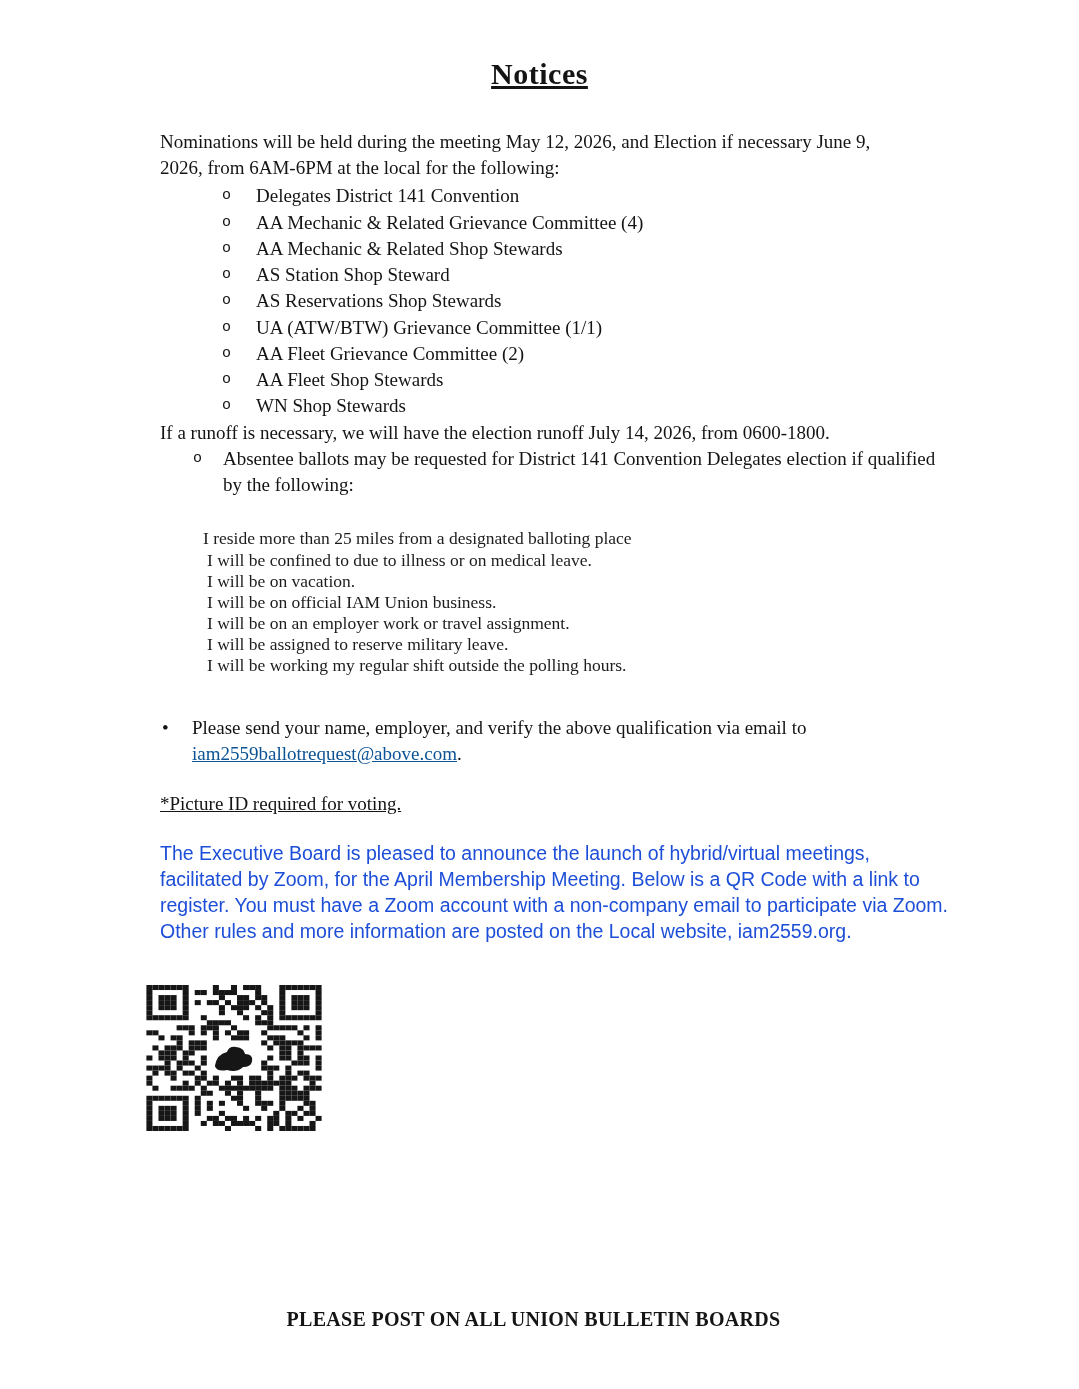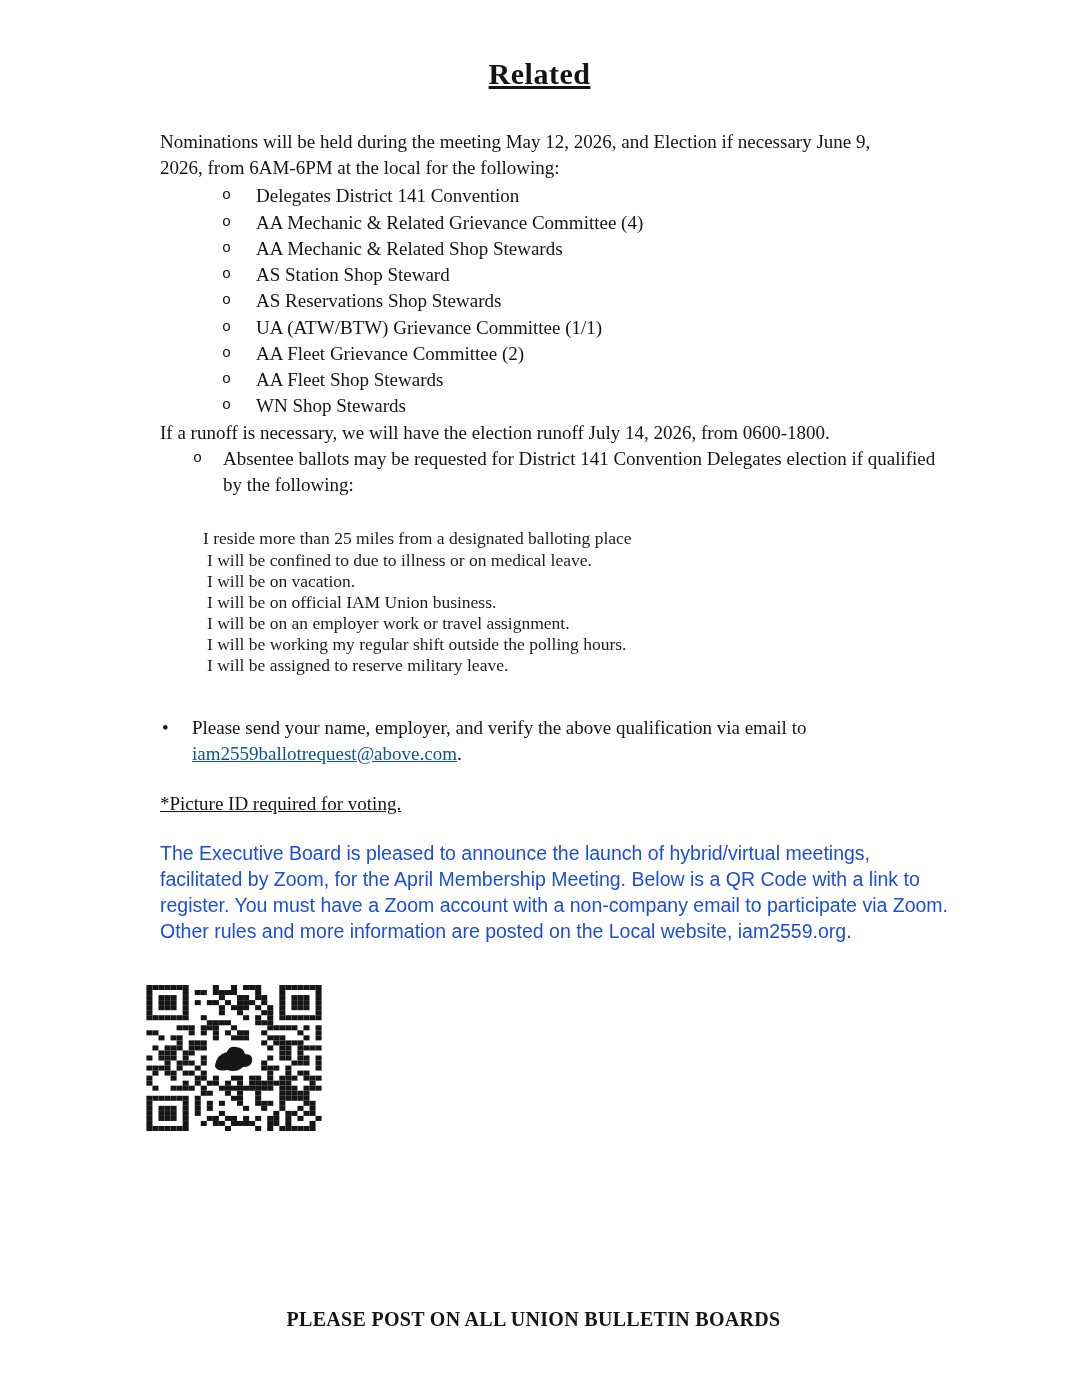--- a/index.html
+++ b/index.html
@@ -88,21 +88,21 @@
     font-size:20px;
     font-family:"Liberation Serif", serif;
     letter-spacing:0.3px;
   }
 </style>
 </head>
 <body>
 
 <div class="page">
 
-  <h1 class="title">Related</h1>
+  <h1 class="title">Notices</h1>
 
   <div class="content">
 
     <p class="serif intro">Nominations will be held during the meeting May 12, 2026, and Election if necessary June 9, 2026, from 6AM-6PM at the local for the following:</p>
 
     <ul class="positions">
       <li>
           <span class="marker-circle">o</span>
           <span>Delegates District 141 Convention</span>
         </li>
@@ -146,22 +146,22 @@
       <span class="marker-circle">o</span>
       <span>Absentee ballots may be requested for District 141 Convention Delegates election if qualified by the following:</span>
     </div>
 
     <div class="quals sans">
       <div class="qual-line">I reside more than 25 miles from a designated balloting place</div>
       <div class="qual-line">I will be confined to due to illness or on medical leave.</div>
       <div class="qual-line">I will be on vacation.</div>
       <div class="qual-line">I will be on official IAM Union business.</div>
       <div class="qual-line">I will be on an employer work or travel assignment.</div>
+      <div class="qual-line">I will be assigned to reserve military leave.</div>
       <div class="qual-line">I will be working my regular shift outside the polling hours.</div>
-      <div class="qual-line">I will be assigned to reserve military leave.</div>
     </div>
 
     <div class="email-bullet serif">
       <span class="marker-dot">•</span>
       <span class="email-text"><span>Please send your name, employer, and verify the above qualification via email to </span><a class="email-link" href="#">iam2559ballotrequest@above.com</a><span>.</span></span>
     </div>
 
     <p class="picture-id serif">*Picture ID required for voting.</p>
 
     <p class="zoom-para sans">The Executive Board is pleased to announce the launch of hybrid/virtual meetings, facilitated by Zoom, for the April Membership Meeting. Below is a QR Code with a link to register.  You must have a Zoom account with a non-company email to participate via Zoom.  Other rules and more information are posted on the Local website, iam2559.org.</p>

